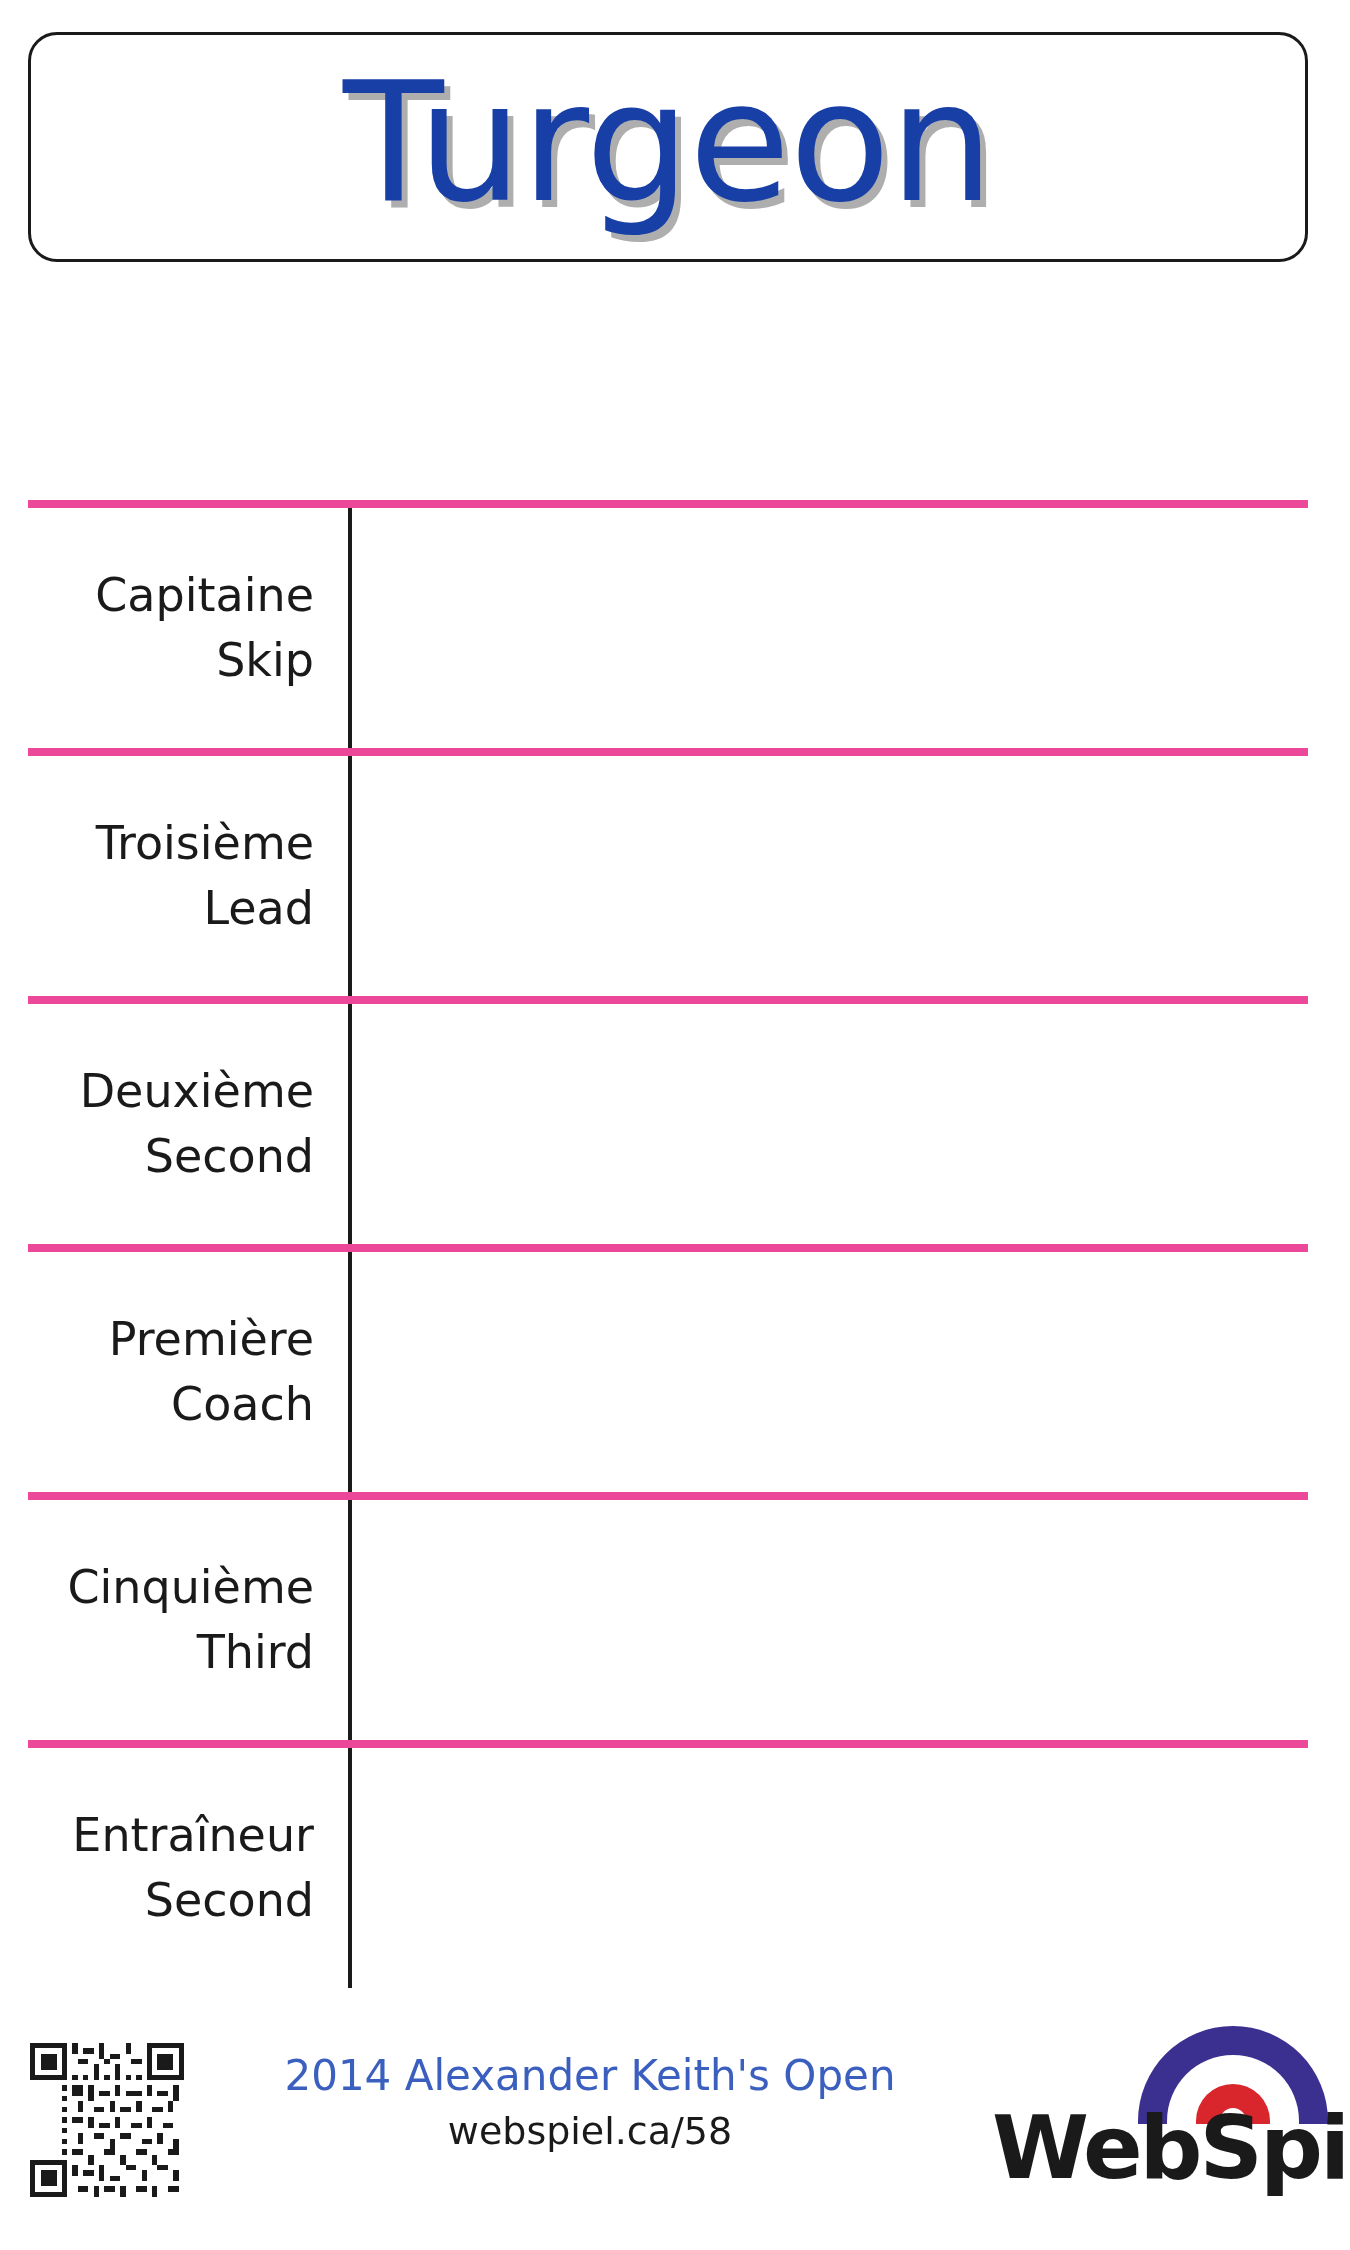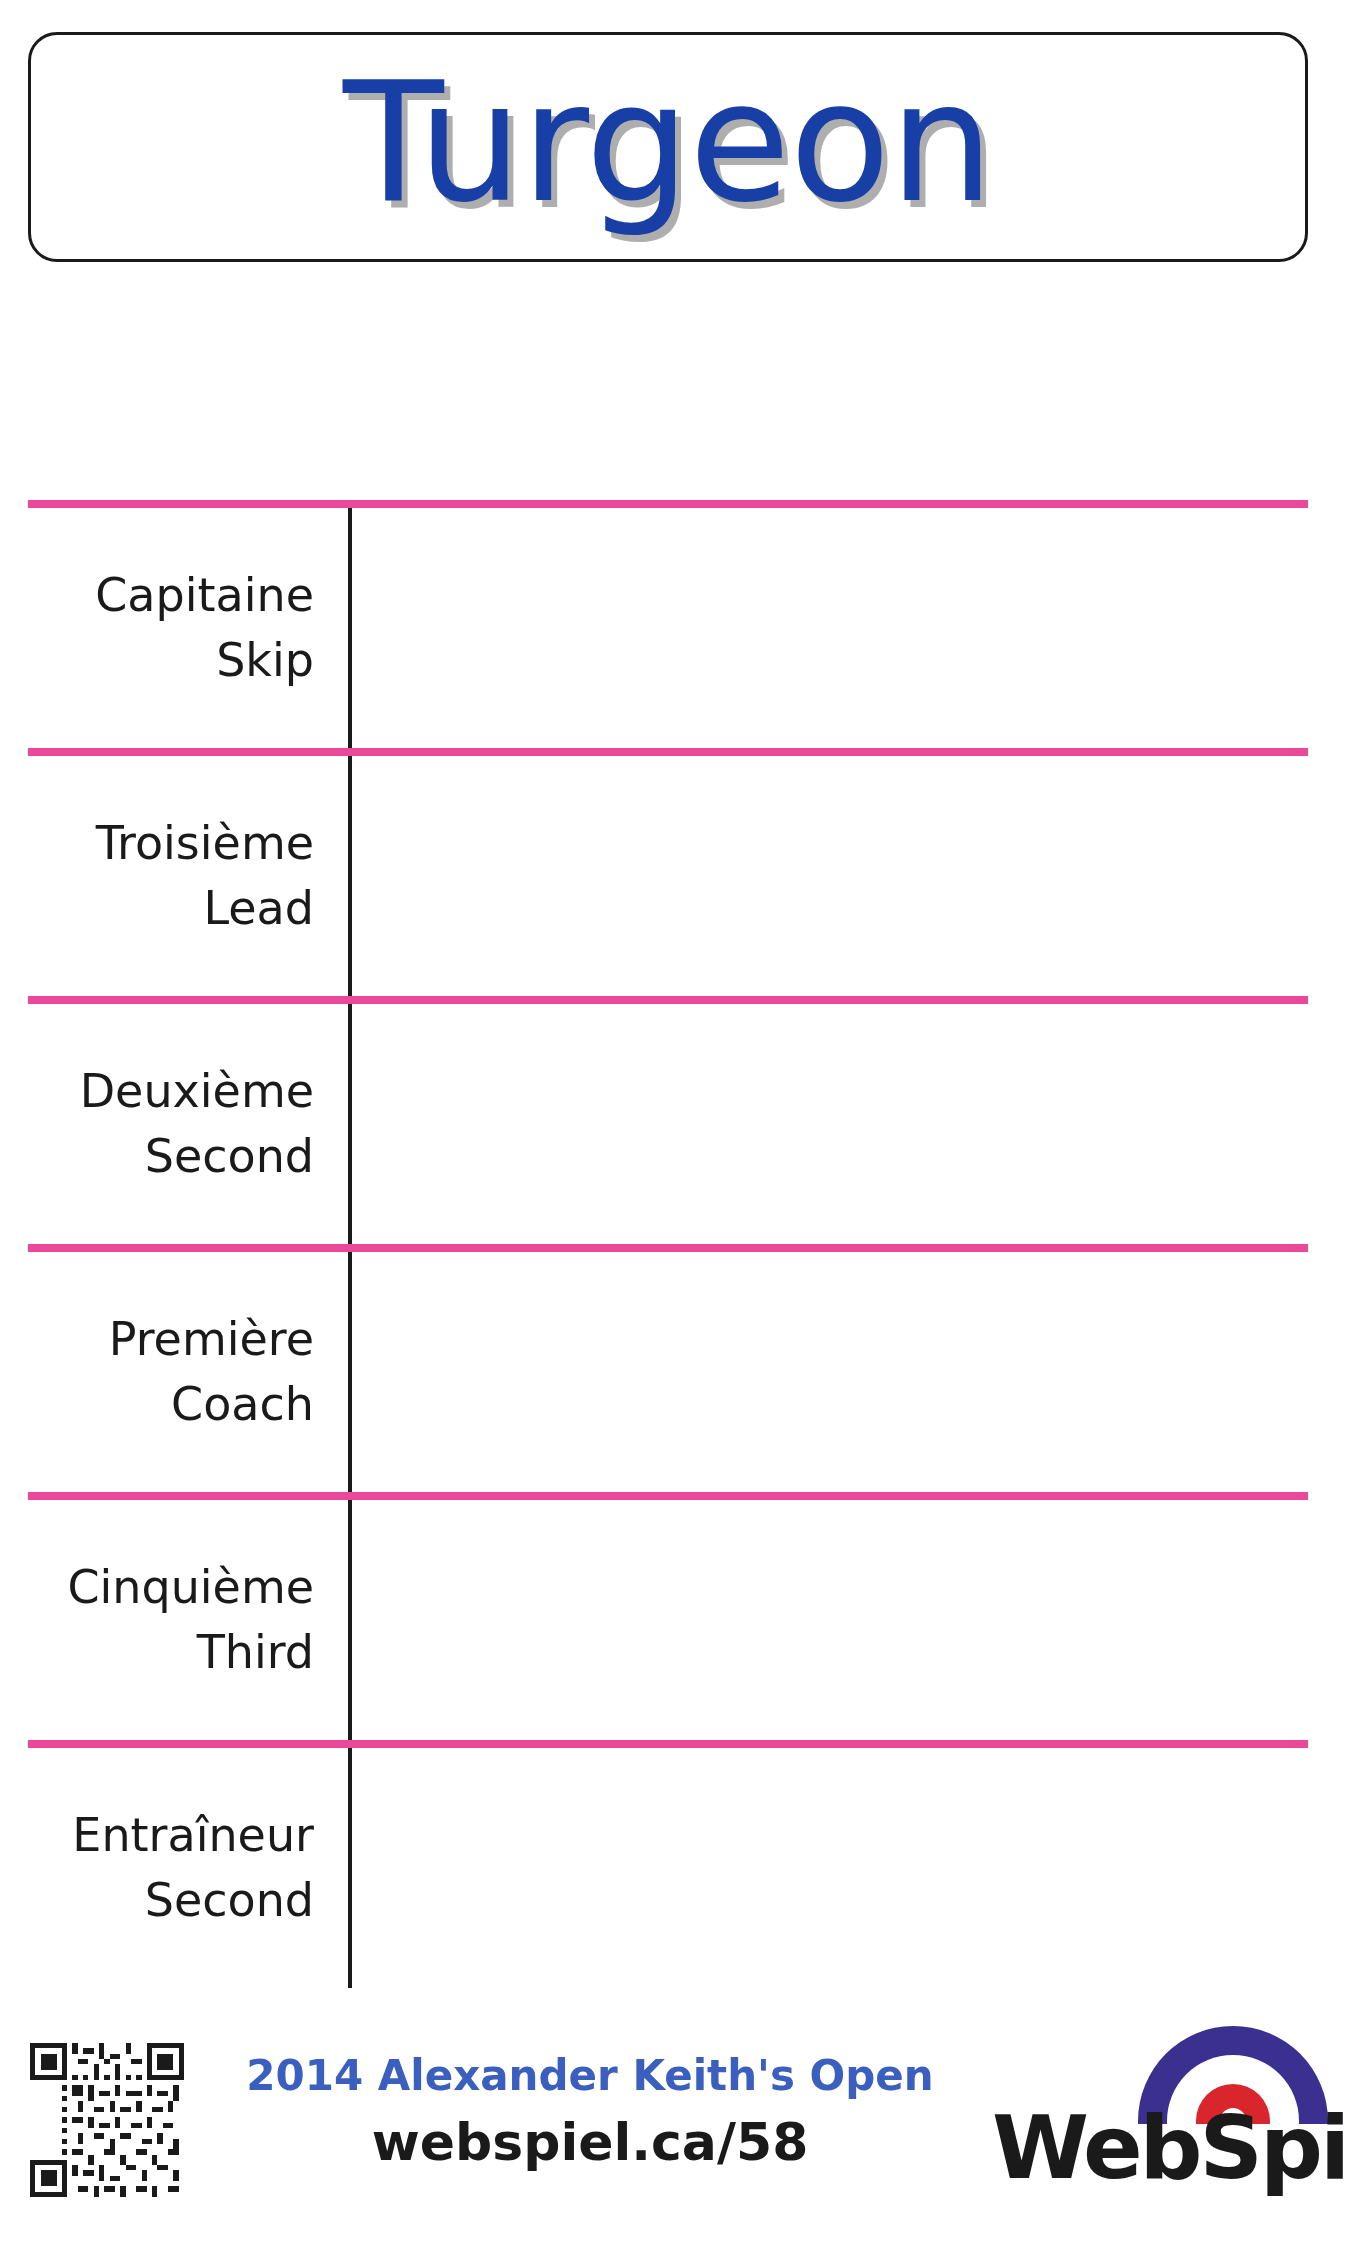--- a/index.html
+++ b/index.html
@@ -118,31 +118,30 @@
     top: 23px;
     width: 154px;
     height: 154px;
   }
   .footer-center {
     position: absolute;
     left: 210px;
     top: 30px;
     width: 760px;
     text-align: center;
-    font-weight: bold;
   }
   .event-name {
     font-family: "DejaVu Sans", sans-serif;
     font-size: 42px;
     color: #3b5fbf;
     line-height: 1.25;
   }
   .event-url {
     font-family: "DejaVu Sans", sans-serif;
-    font-size: 52px;
+    font-size: 38px;
     color: #1a1a1a;
     line-height: 1.5;
   }
 
   
   .logo {
     position: absolute;
     right: 18px;
     top: 6px;
     width: 340px;

